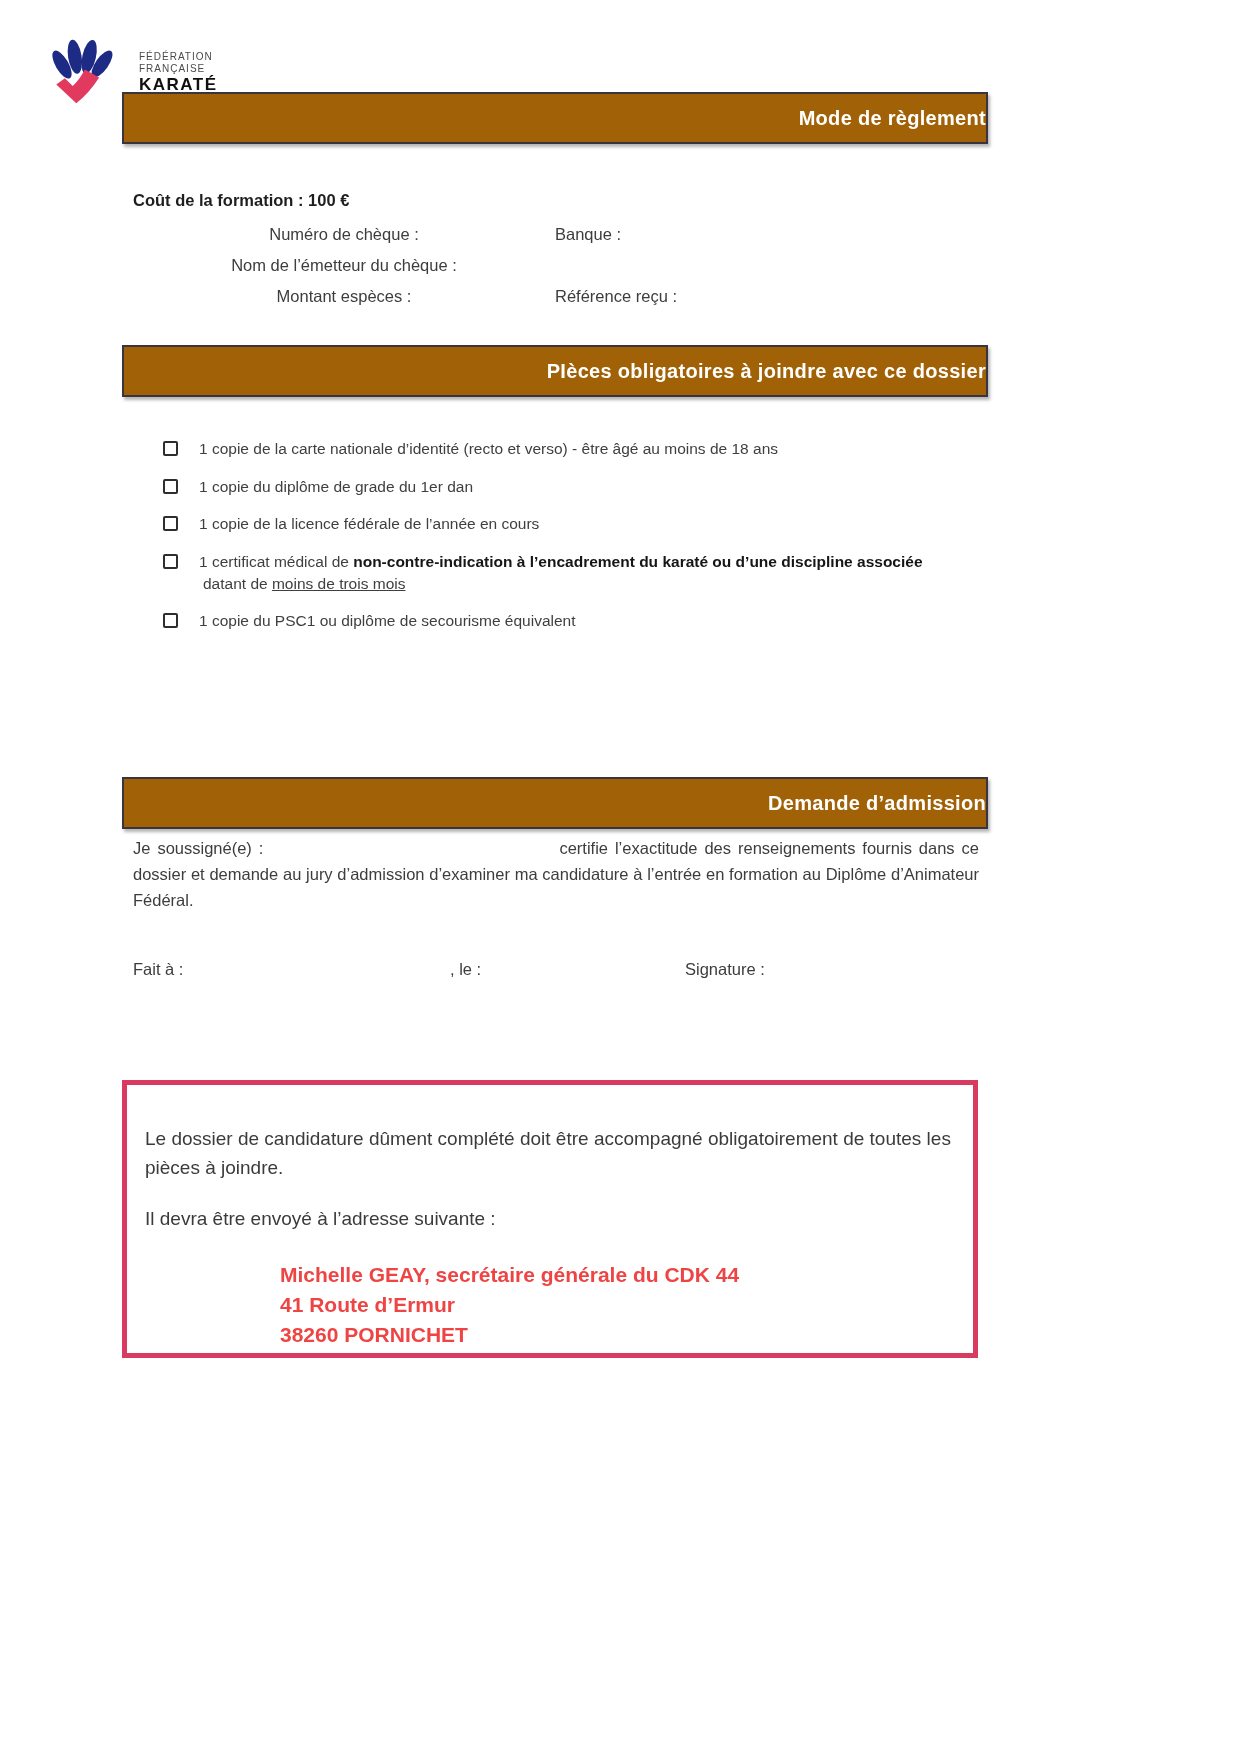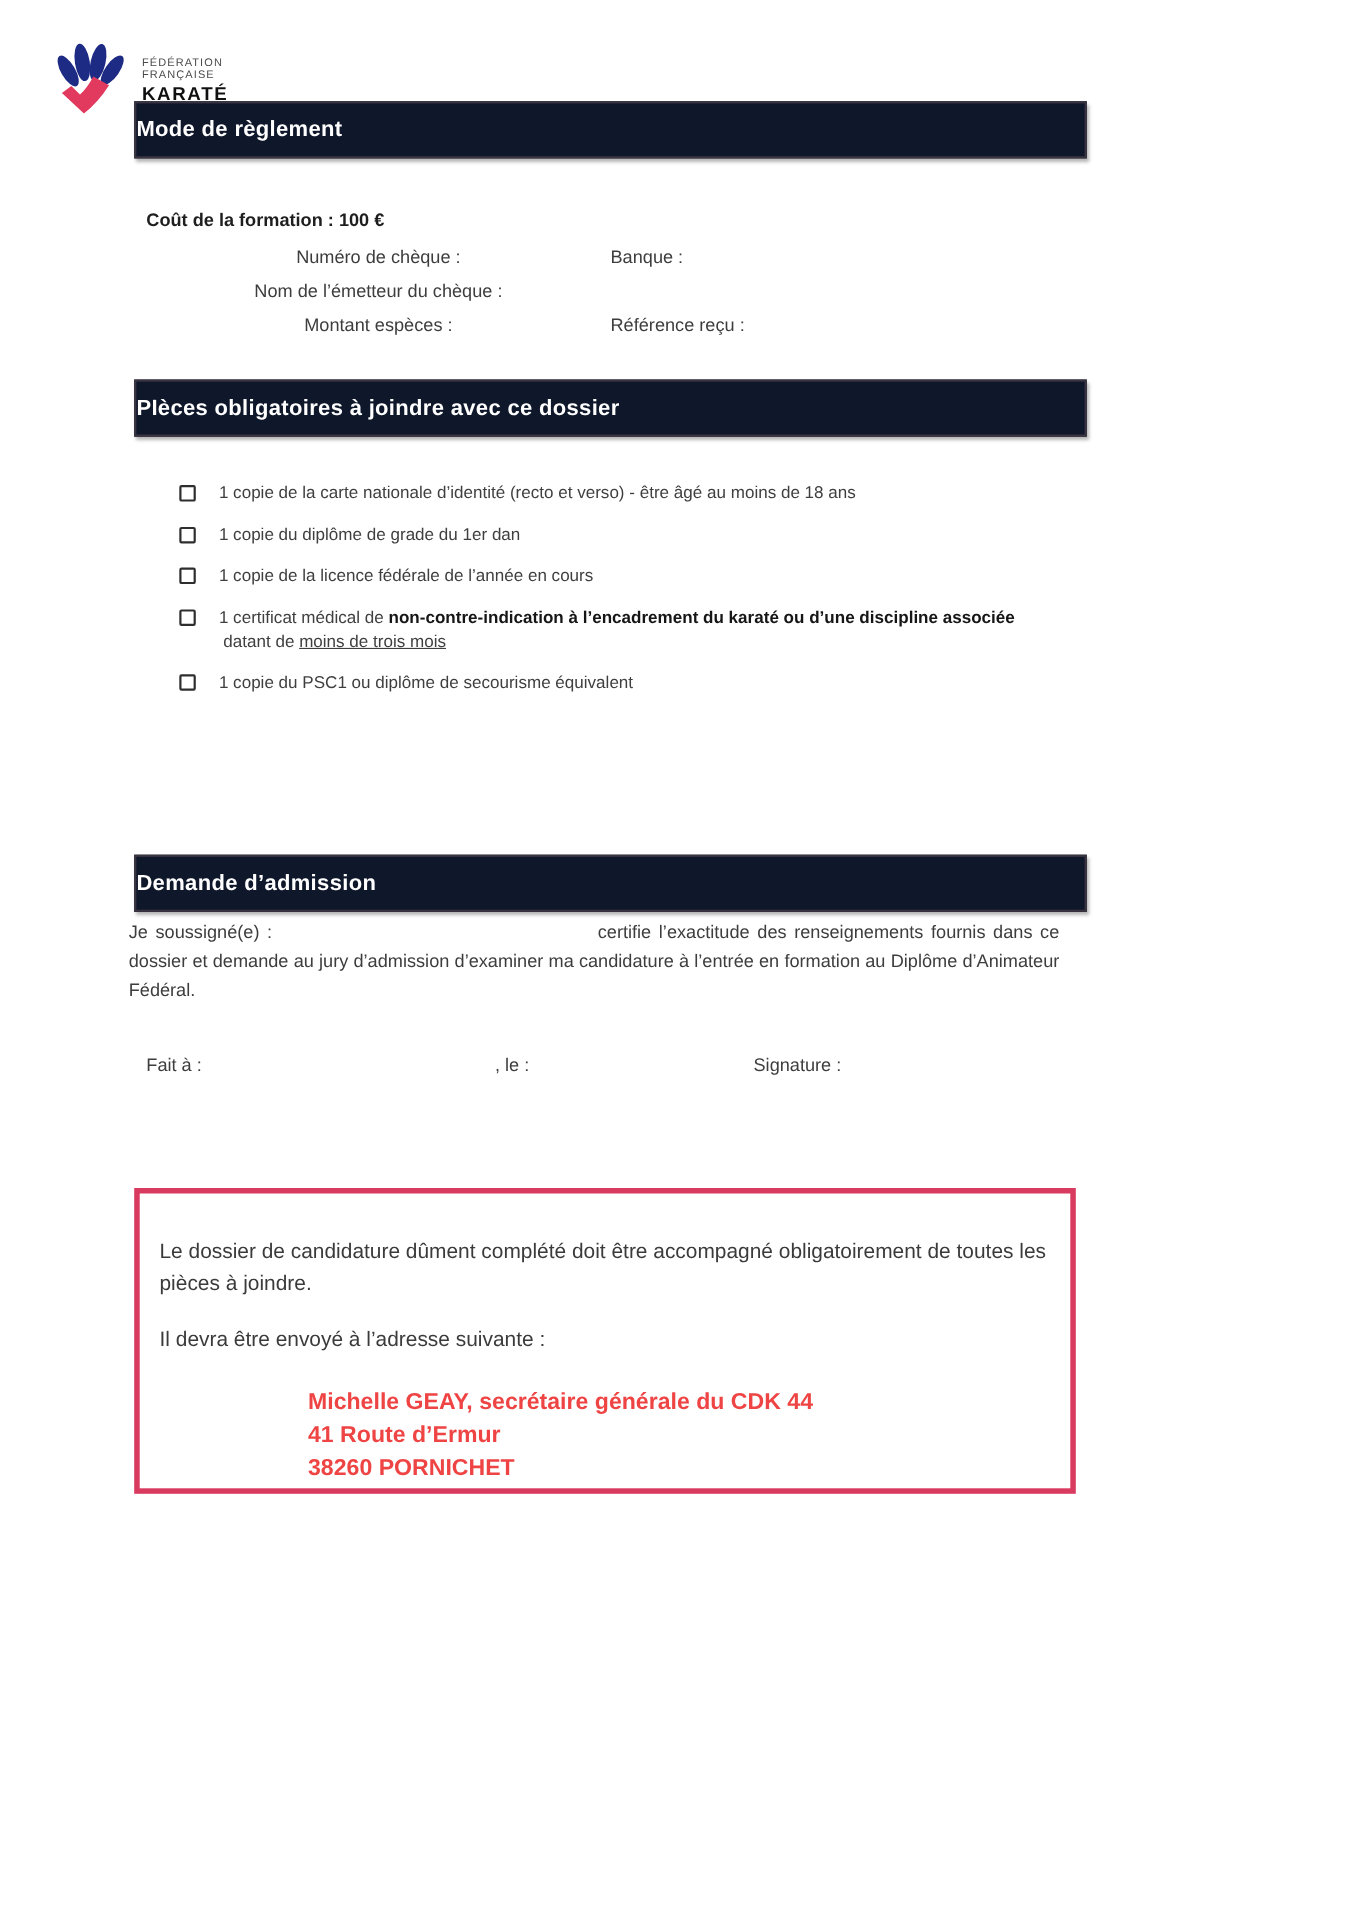--- a/index.html
+++ b/index.html
@@ -6,32 +6,32 @@
   .page{
     position:relative;
     width:1240px;height:1754px;
     background:#ffffff;
     font-family:"Liberation Sans", sans-serif;
     color:#3d3d3d;
     overflow:hidden;
   }
 
   
-  .logo{position:absolute;left:45px;top:36px;display:flex;align-items:center;gap:10px;}
+  .logo{position:absolute;left:45px;top:36px;display:flex;align-items:center;gap:20px;}
   .logo-text{display:flex;flex-direction:column;line-height:1.15;}
   .logo-small{font-size:10px;letter-spacing:1px;color:#4a4a4a;font-weight:500;}
   .logo-big{font-size:17px;letter-spacing:1.5px;color:#101010;font-weight:800;margin-top:1px;}
 
   
   .banner{
     position:absolute;left:122px;width:862px;height:48px;
-    background:#0f172a;
+    background:#a16207;
     border:2px solid #3a3340;
     box-shadow:2px 3px 3px rgba(90,90,90,0.45);
-    display:flex;align-items:center;justify-content:flex-start;
+    display:flex;align-items:center;justify-content:flex-end;
     color:#ffffff;font-size:20px;font-weight:600;letter-spacing:0.3px;
   }
   .banner-payment{top:92px;}
   .banner-documents{top:345px;}
   .banner-admission{top:777px;}
 
   
   .payment{position:absolute;left:133px;top:191px;width:855px;font-size:16.5px;}
   .payment .cost{font-weight:700;color:#1e1e1e;margin-bottom:15px;}
   .payment .frow{display:flex;margin-bottom:12px;}
@@ -43,21 +43,21 @@
   .cbox{
     flex:none;width:11px;height:11px;margin-top:3px;
     border:2px solid #2e2e2e;border-radius:2px;background:#fff;
   }
   .citem .bold{font-weight:700;color:#161616;}
   .citem .underl{text-decoration:underline;}
   .citem .l2{display:block;padding-left:4px;}
 
   
   .admission-par{
-    position:absolute;left:117px;top:836px;width:846px;
+    position:absolute;left:133px;top:836px;width:846px;
     font-size:16.5px;line-height:1.57;text-align:justify;
   }
   .gap-spacer{display:inline-block;width:296px;}
   .sign-row{position:absolute;left:133px;top:960px;width:860px;font-size:16.5px;}
   .sign-row span{position:absolute;top:0;}
   .sign-fait{left:0;}
   .sign-le{left:317px;}
   .sign-signature{left:552px;text-align:center;}
 
   

